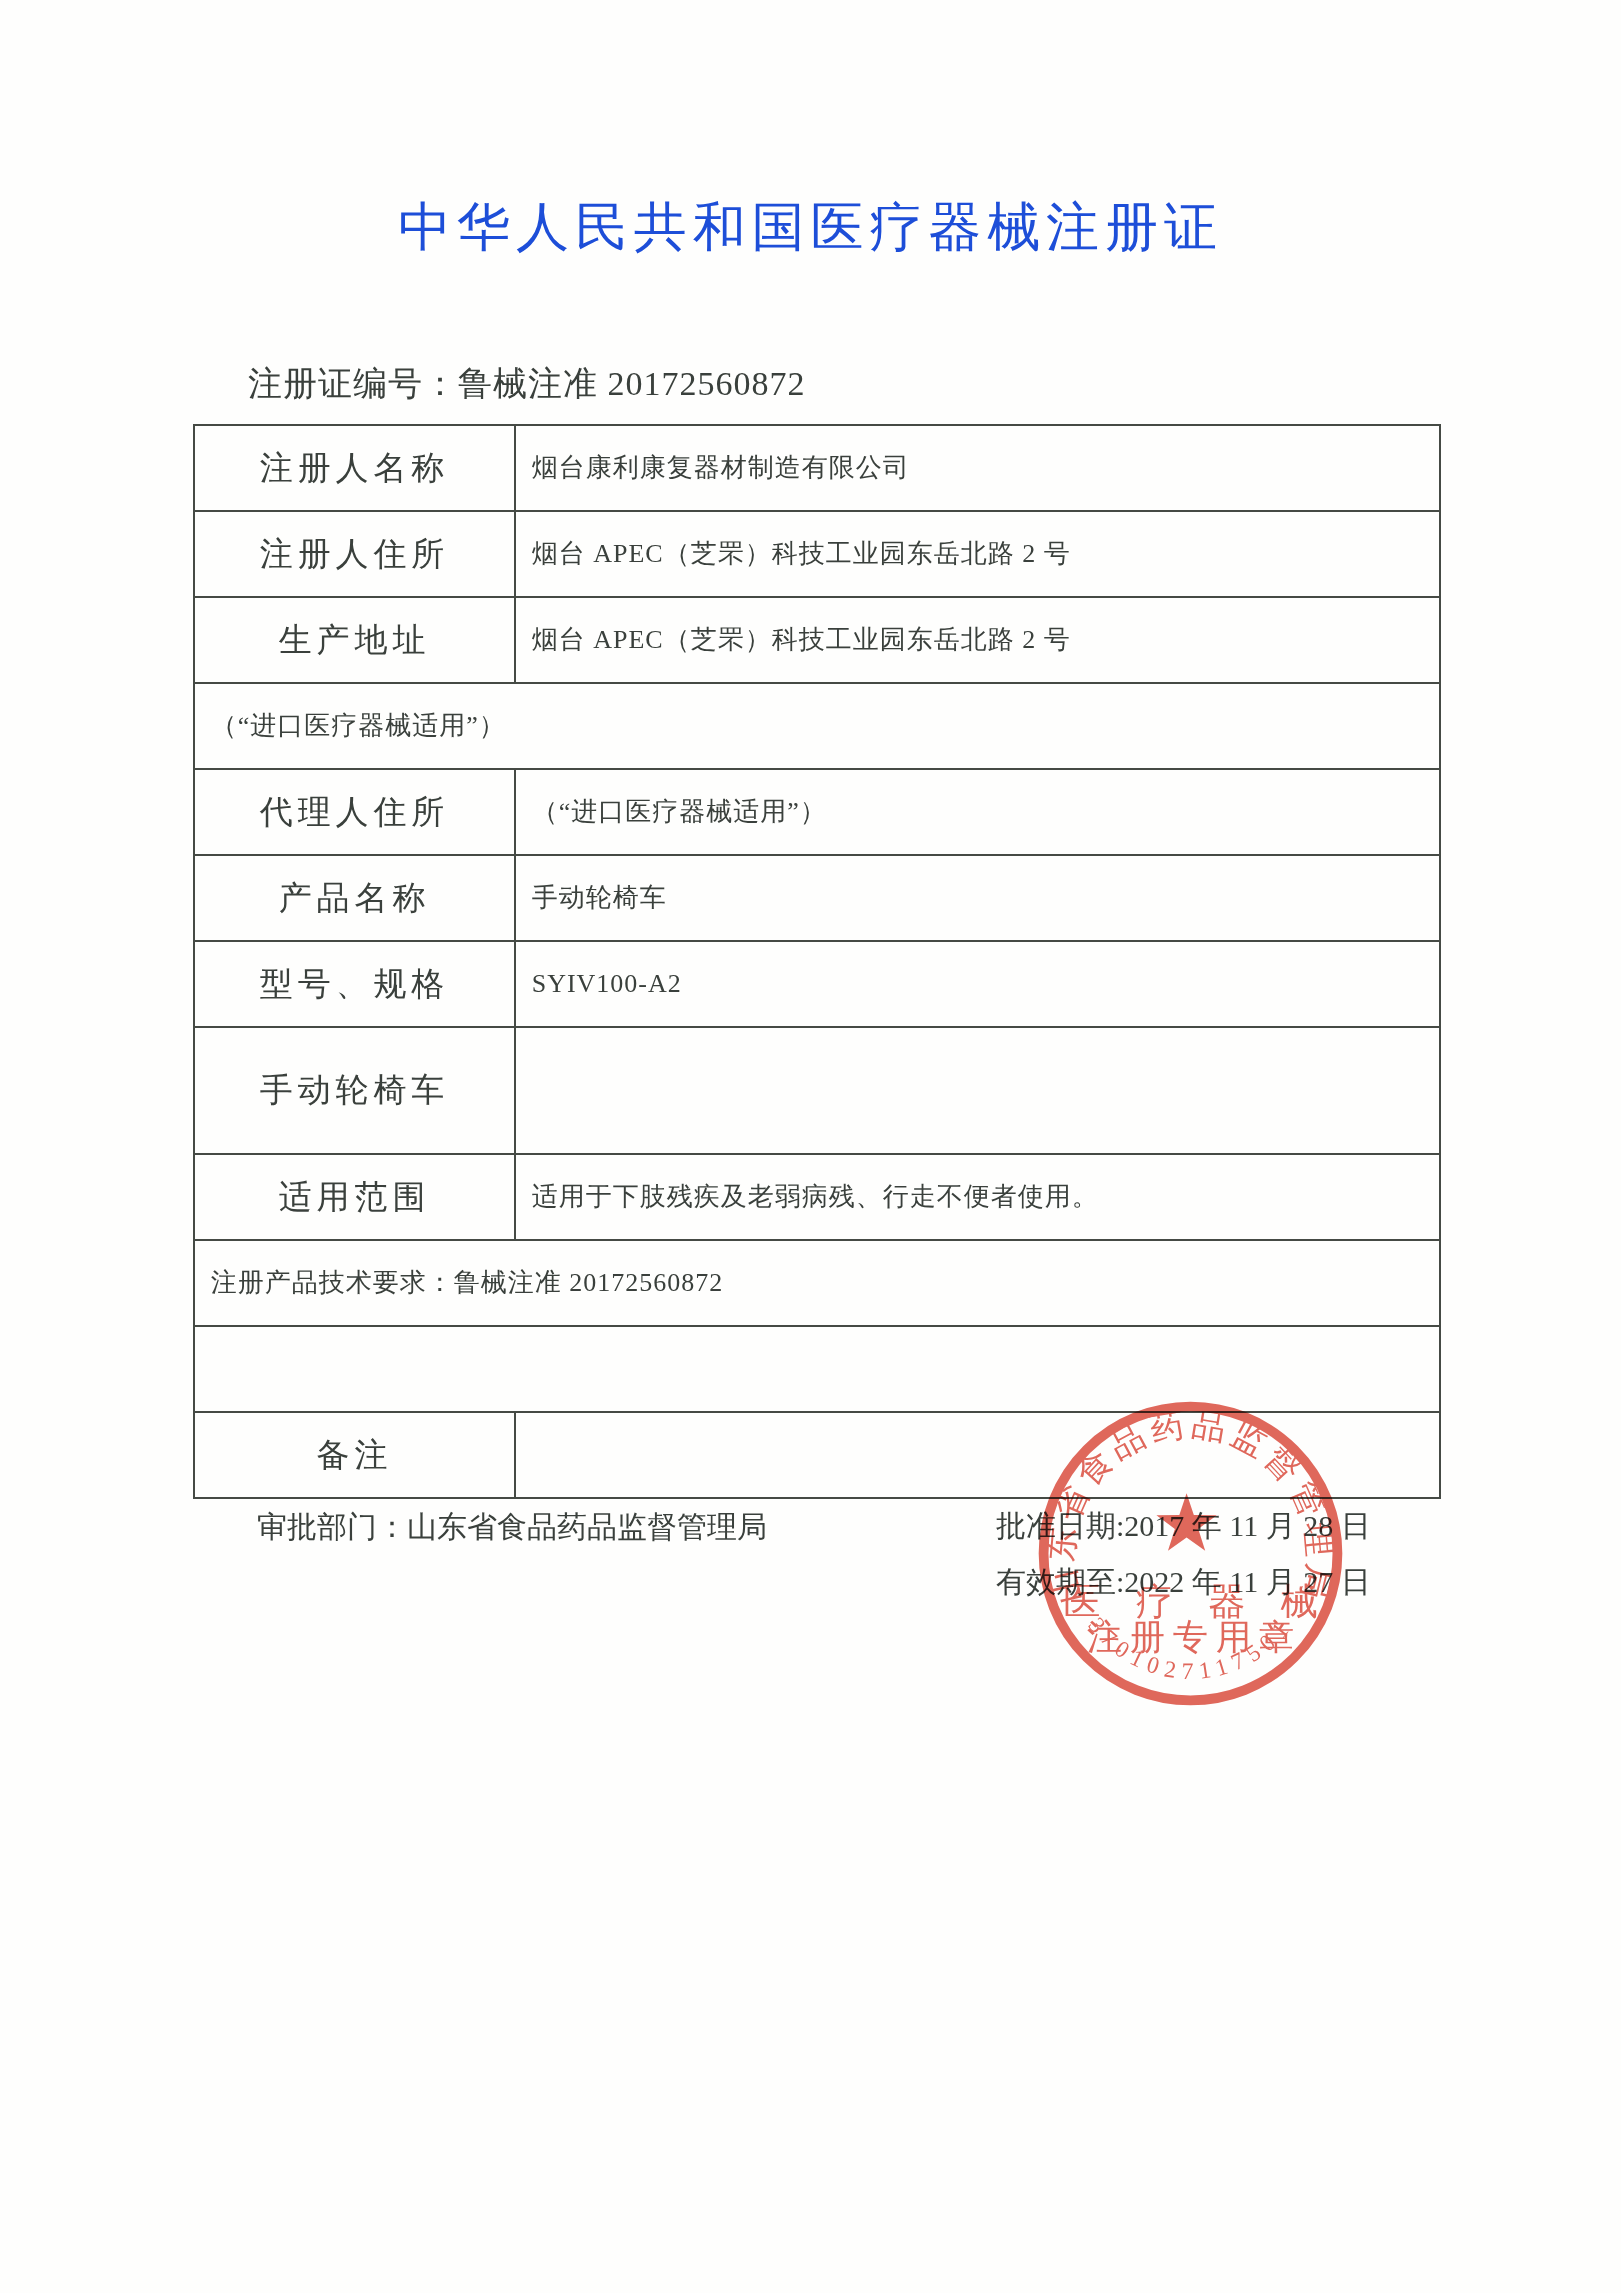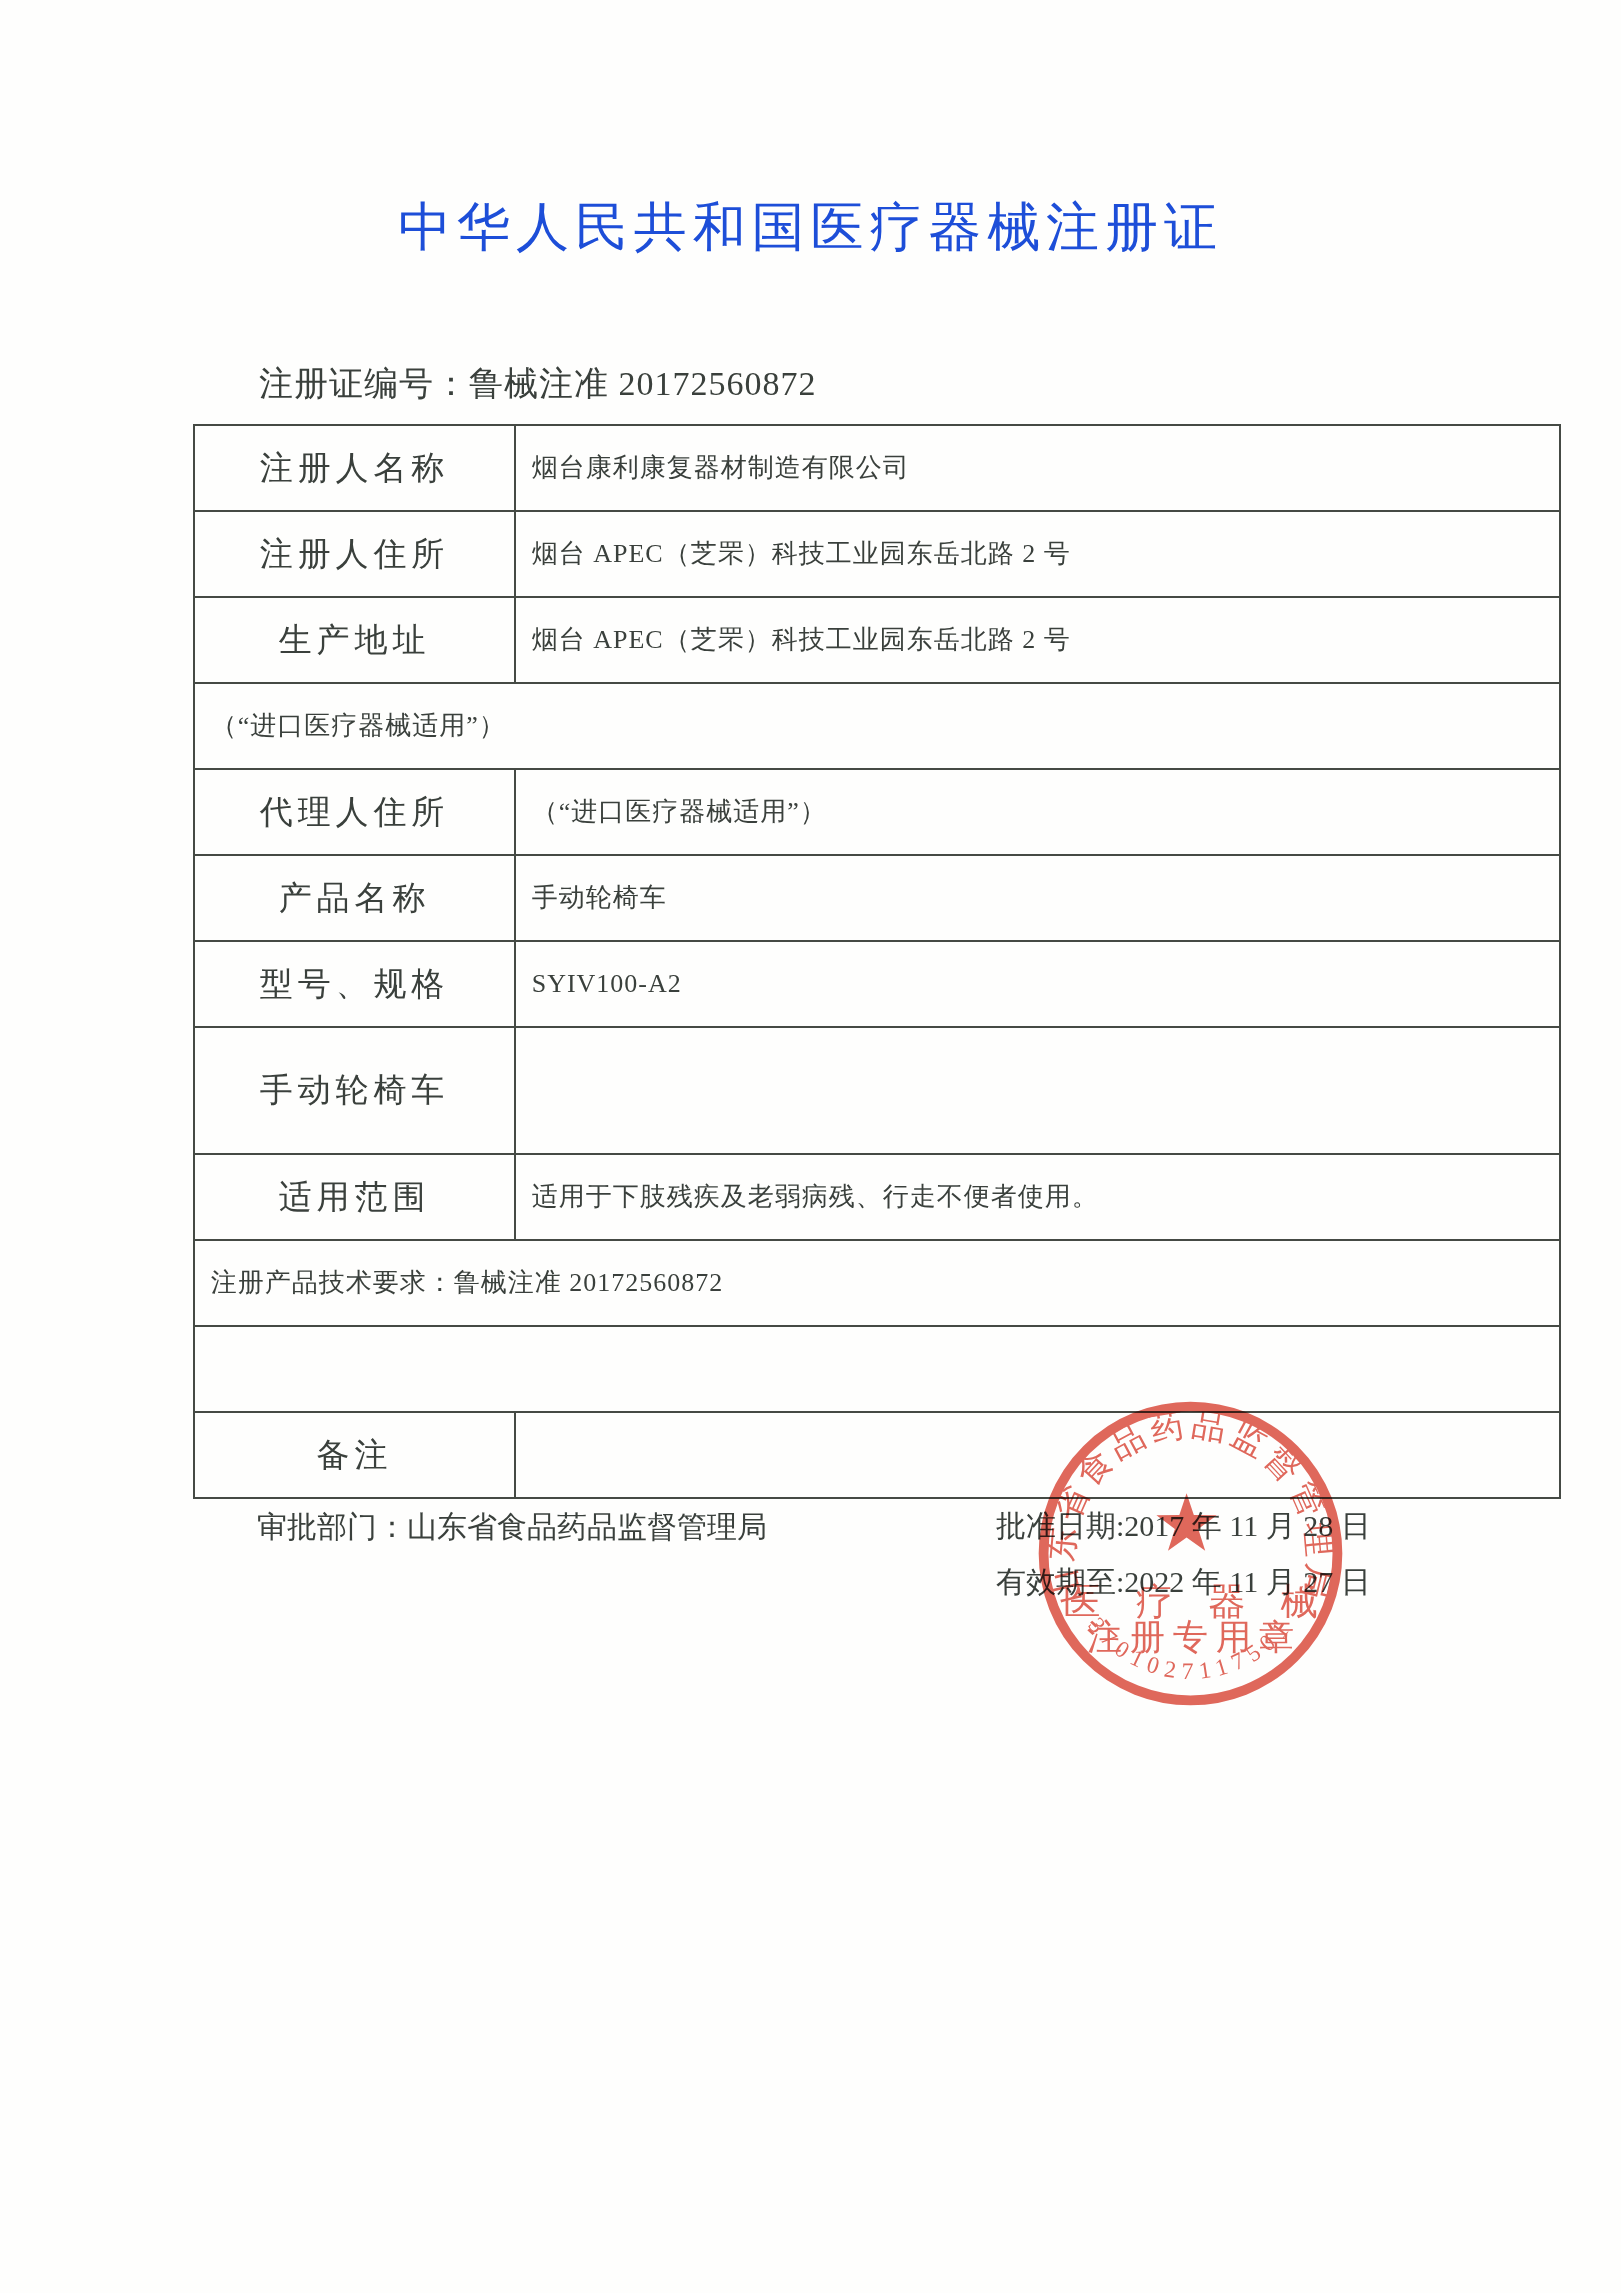--- a/index.html
+++ b/index.html
@@ -12,26 +12,26 @@
     overflow:hidden;
   }
   .page-title{
     position:absolute;top:192px;left:0;width:100%;
     text-align:center;
     font-size:53px;letter-spacing:5.9px;
     color:#1d4ed8;
     white-space:nowrap;
   }
   .cert-line{
-    position:absolute;top:361px;left:259px;
+    position:absolute;top:361px;left:248px;
     font-size:34px;letter-spacing:1px;
     white-space:nowrap;
   }
   .cert-table{
-    position:absolute;left:193px;top:424px;width:1368px;
+    position:absolute;left:193px;top:424px;width:1248px;
     border:2.9px solid #454a44;
     box-sizing:border-box;
     background:transparent;
   }
   .trow{display:flex;min-height:84px;border-top:2px solid #454a44;}
   .trow:first-child{border-top:none;}
   .trow.tall{min-height:125px;}
   .tlabel{
     flex:0 0 321px;width:321px;
     border-right:2px solid #454a44;

